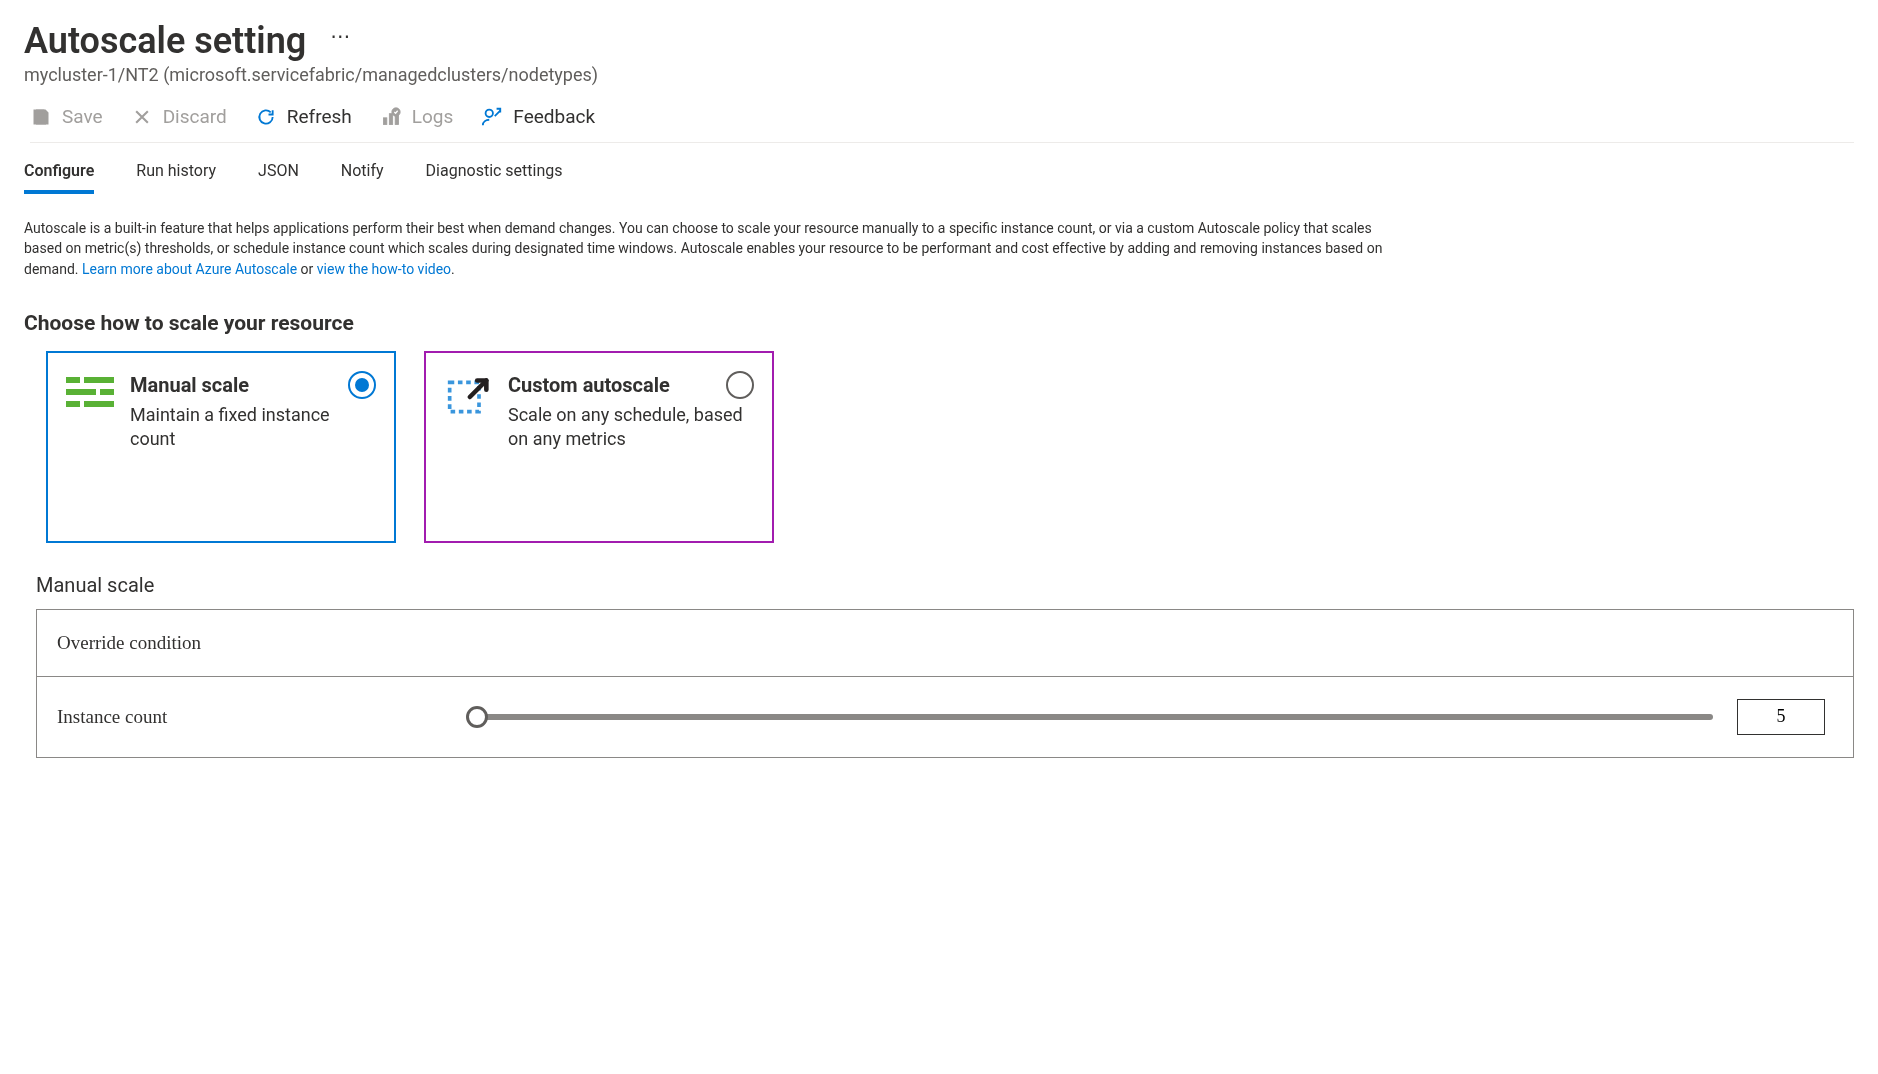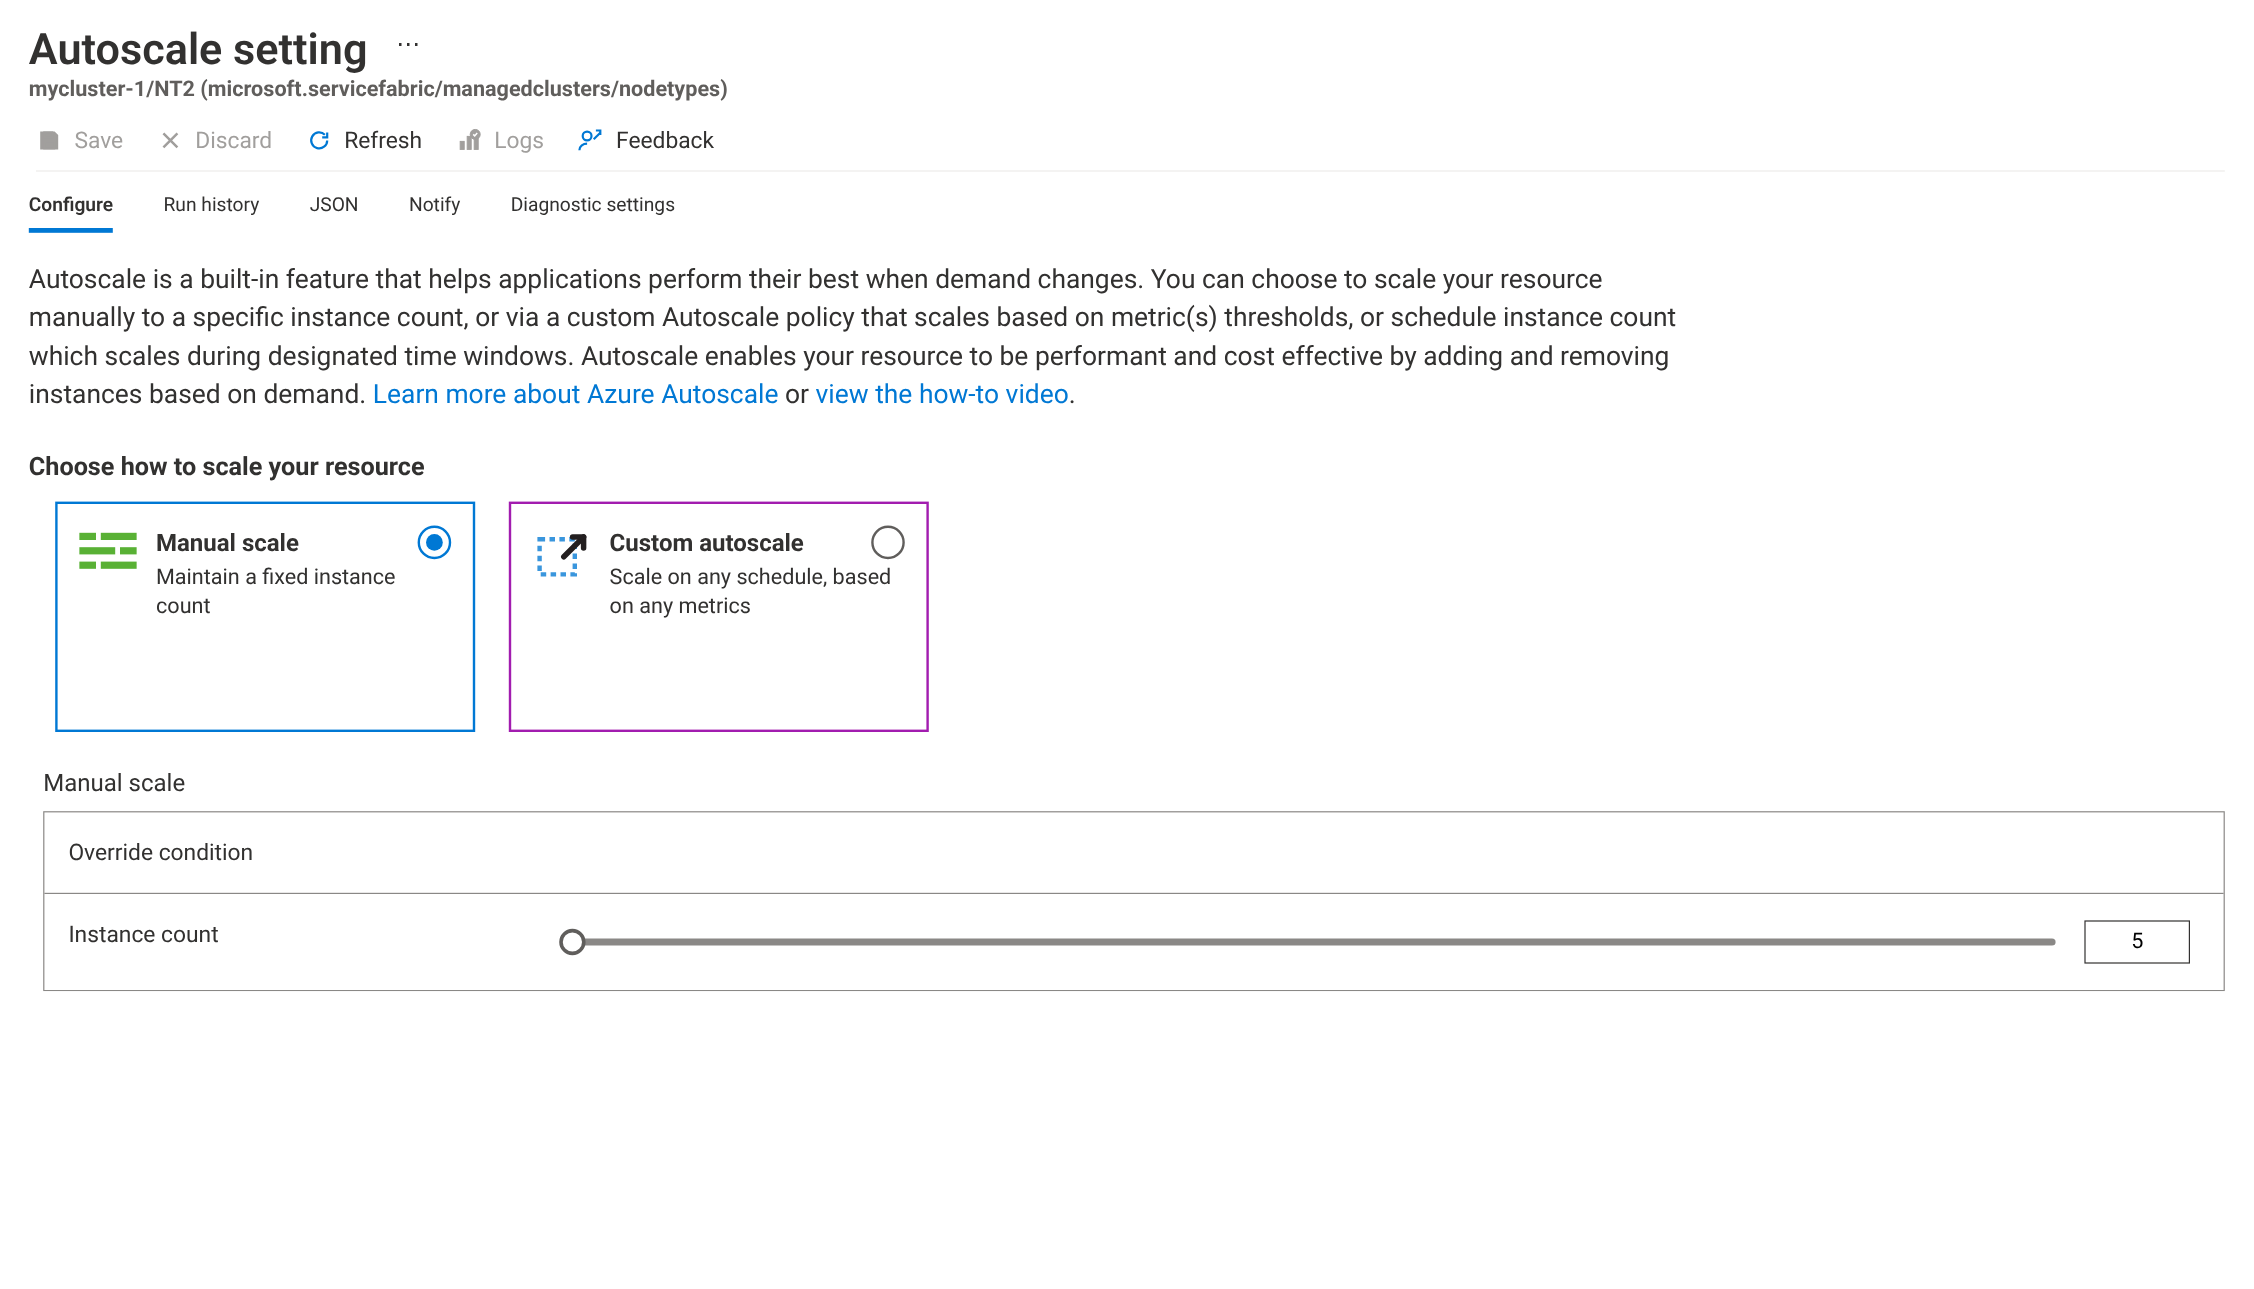--- a/index.html
+++ b/index.html
@@ -15,21 +15,20 @@
       font-size: 36px;
       font-weight: 600;
       margin: 0;
       color: #323130;
     }
     .more-dots { font-size: 20px; color: #323130; cursor: pointer; letter-spacing: 2px; padding-bottom: 10px;}
     .breadcrumb {
       font-size: 18px;
       color: #605e5c;
       margin-top: 2px;
-      font-weight: bold;
     }
     .toolbar {
       display: flex;
       align-items: center;
       gap: 28px;
       padding: 20px 0 14px 0;
       border-bottom: 1px solid #edebe9;
       margin-left: 6px;
     }
     .toolbar-item {
@@ -51,21 +50,21 @@
       font-size: 16px;
       color: #323130;
       padding-bottom: 10px;
       cursor: pointer;
     }
     .tab.active {
       font-weight: 600;
       border-bottom: 4px solid #0078d4;
     }
     .intro {
-      font-size: 22px;
+      font-size: 14px;
       line-height: 1.45;
       color: #323130;
       margin-top: 24px;
       max-width: 1380px;
     }
     .intro a { color: #0078d4; text-decoration: none; }
     .section-heading {
       font-size: 21px;
       font-weight: 700;
       margin-top: 32px;
@@ -121,20 +120,22 @@
     .settings-box {
       border: 1px solid #8a8886;
       margin-top: 12px;
       margin-left: 12px;
     }
     .settings-row {
       padding: 22px 20px;
       border-bottom: 1px solid #8a8886;
       font-size: 19px;
       display: flex;
+      align-items: center;
+      font-family: Liberation Serif, serif;
     }
     .settings-row:last-child { border-bottom: none; }
     .settings-label { width: 420px; flex-shrink: 0; }
     .slider-wrap {
       flex: 1;
       display: flex;
       align-items: center;
       gap: 24px;
       padding-right: 8px;
     }

